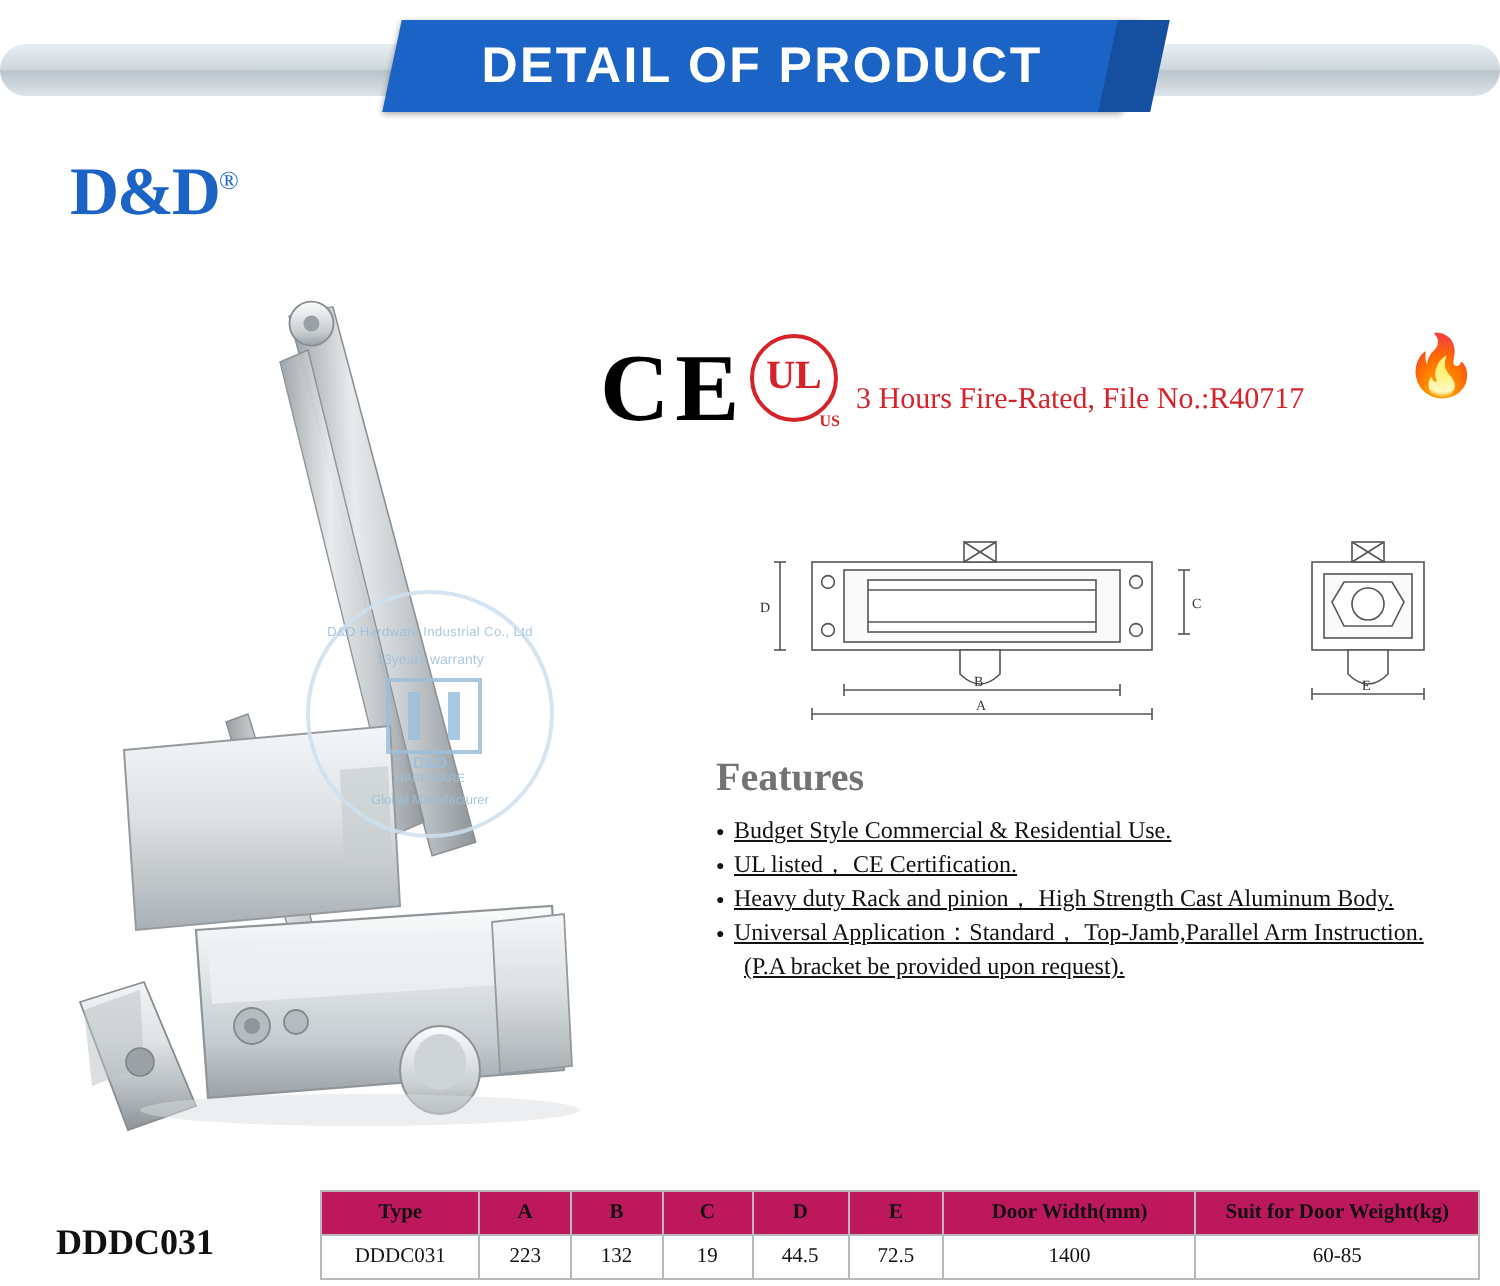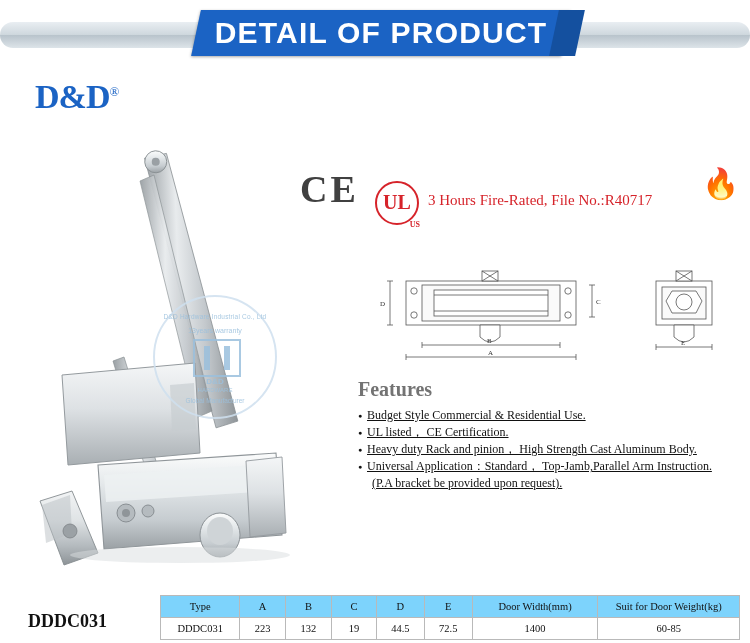--- a/index.html
+++ b/index.html
@@ -43,21 +43,21 @@
     background: #14509f;
     transform: skewX(-12deg);
   }
   .banner-title {
     position: absolute;
     left: 196px; top: 10px;
     width: 370px; height: 63px;
     line-height: 46px;
     text-align: center;
     color: #ffffff;
-    font-size: 30px;
+    font-size: 25px;
     font-weight: bold;
     letter-spacing: 1.2px;
     font-family: "Liberation Sans", sans-serif;
   }
 
   
   .logo {
     position: absolute;
     left: 35px; top: 78px;
     font-family: "Liberation Serif", serif;
@@ -129,29 +129,29 @@
 
   
   .cert {
     position: absolute;
     left: 300px; top: 165px;
     width: 440px; height: 55px;
   }
   .ce-mark {
     position: absolute;
     left: 0; top: 2px;
-    font-size: 38px;
-    font-weight: bold;
-    font-family: "Liberation Serif", serif;
-    color: #404040;
+    font-size: 48px;
+    font-weight: bold;
+    font-family: "Liberation Serif", serif;
+    color: #000000;
     letter-spacing: 3px;
   }
   .ul-mark {
     position: absolute;
-    left: 75px; top: 16px;
+    left: 75px; top: 2px;
     width: 40px; height: 40px;
     border: 2.5px solid #d6232a;
     border-radius: 50%;
     color: #d6232a;
     font-family: "Liberation Serif", serif;
     font-weight: bold;
     font-size: 20px;
     text-align: center;
     line-height: 38px;
   }
@@ -250,21 +250,22 @@
     font-family: "Liberation Serif", serif;
   }
   .spec-table td {
     border: 1px solid #b9b9b9;
     text-align: center;
     height: 21px;
     padding: 0 2px;
     color: #111;
   }
   .spec-table tr.head td {
-    background: #7dd3fc;
+    background: #be185d;
+    font-weight: bold;
   }
 
   svg { display: block; }
 </style>
 </head>
 <body>
 
 <div class="banner">
   <div class="banner-bar"></div>
   <div class="banner-plate"></div>

